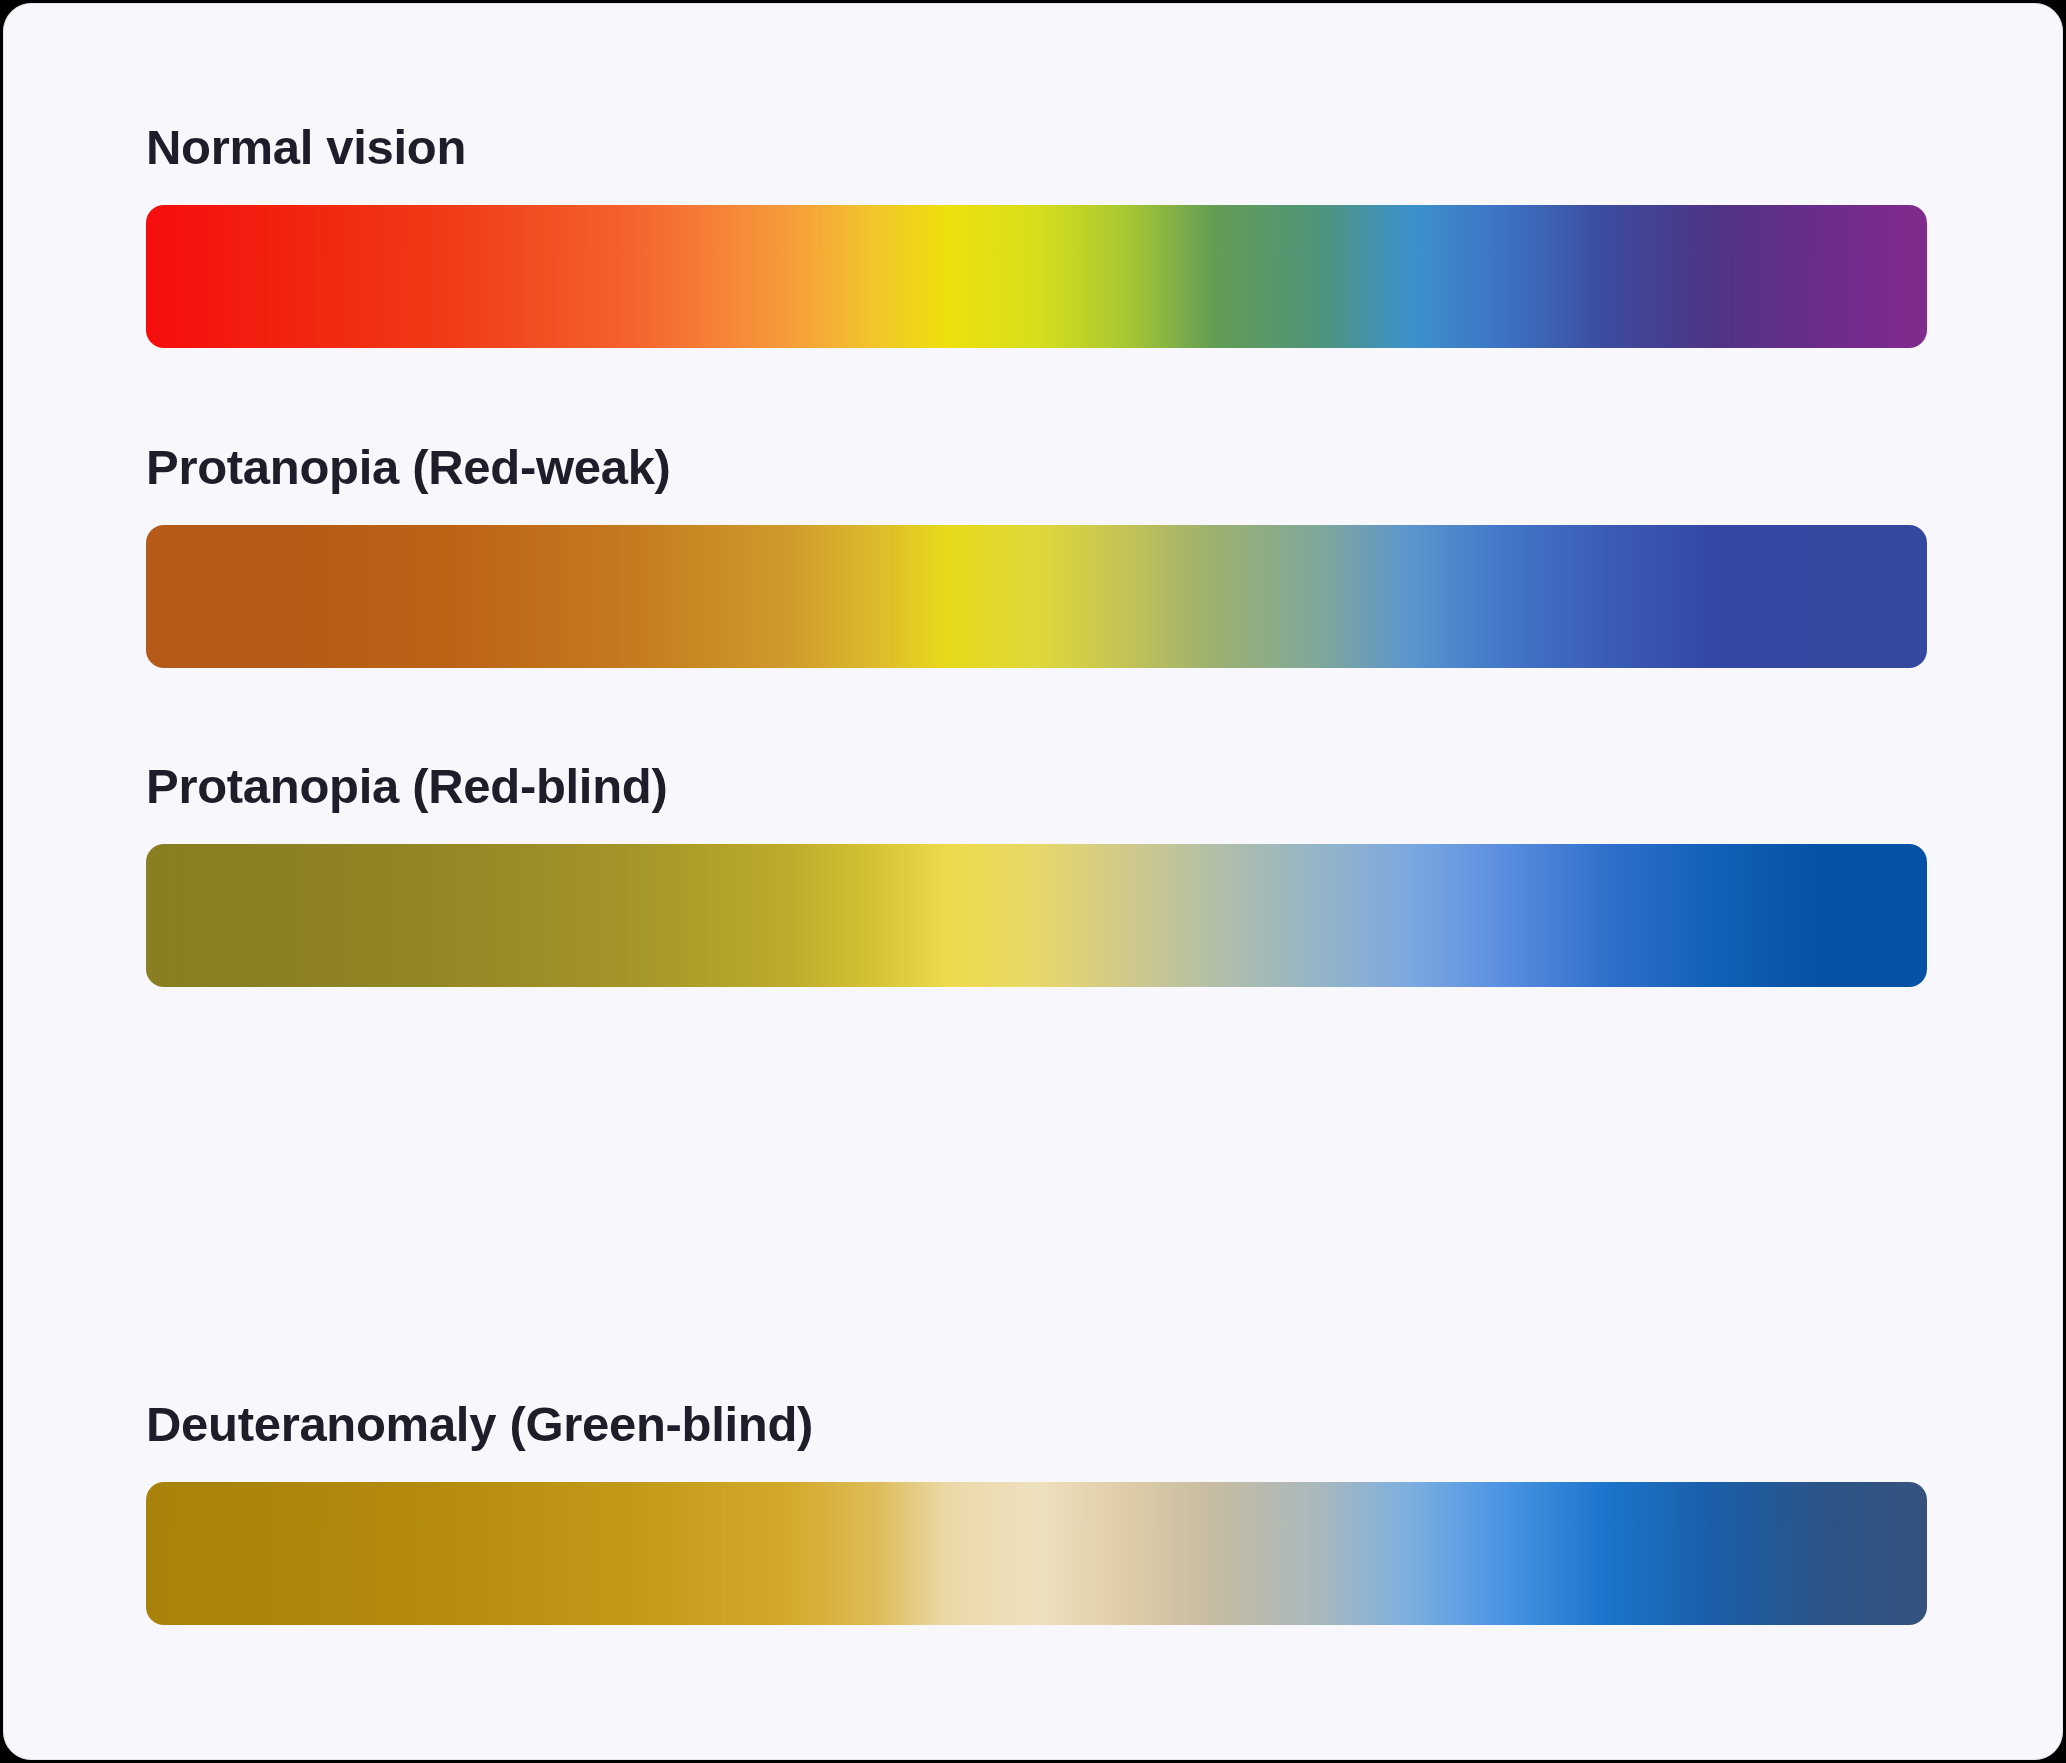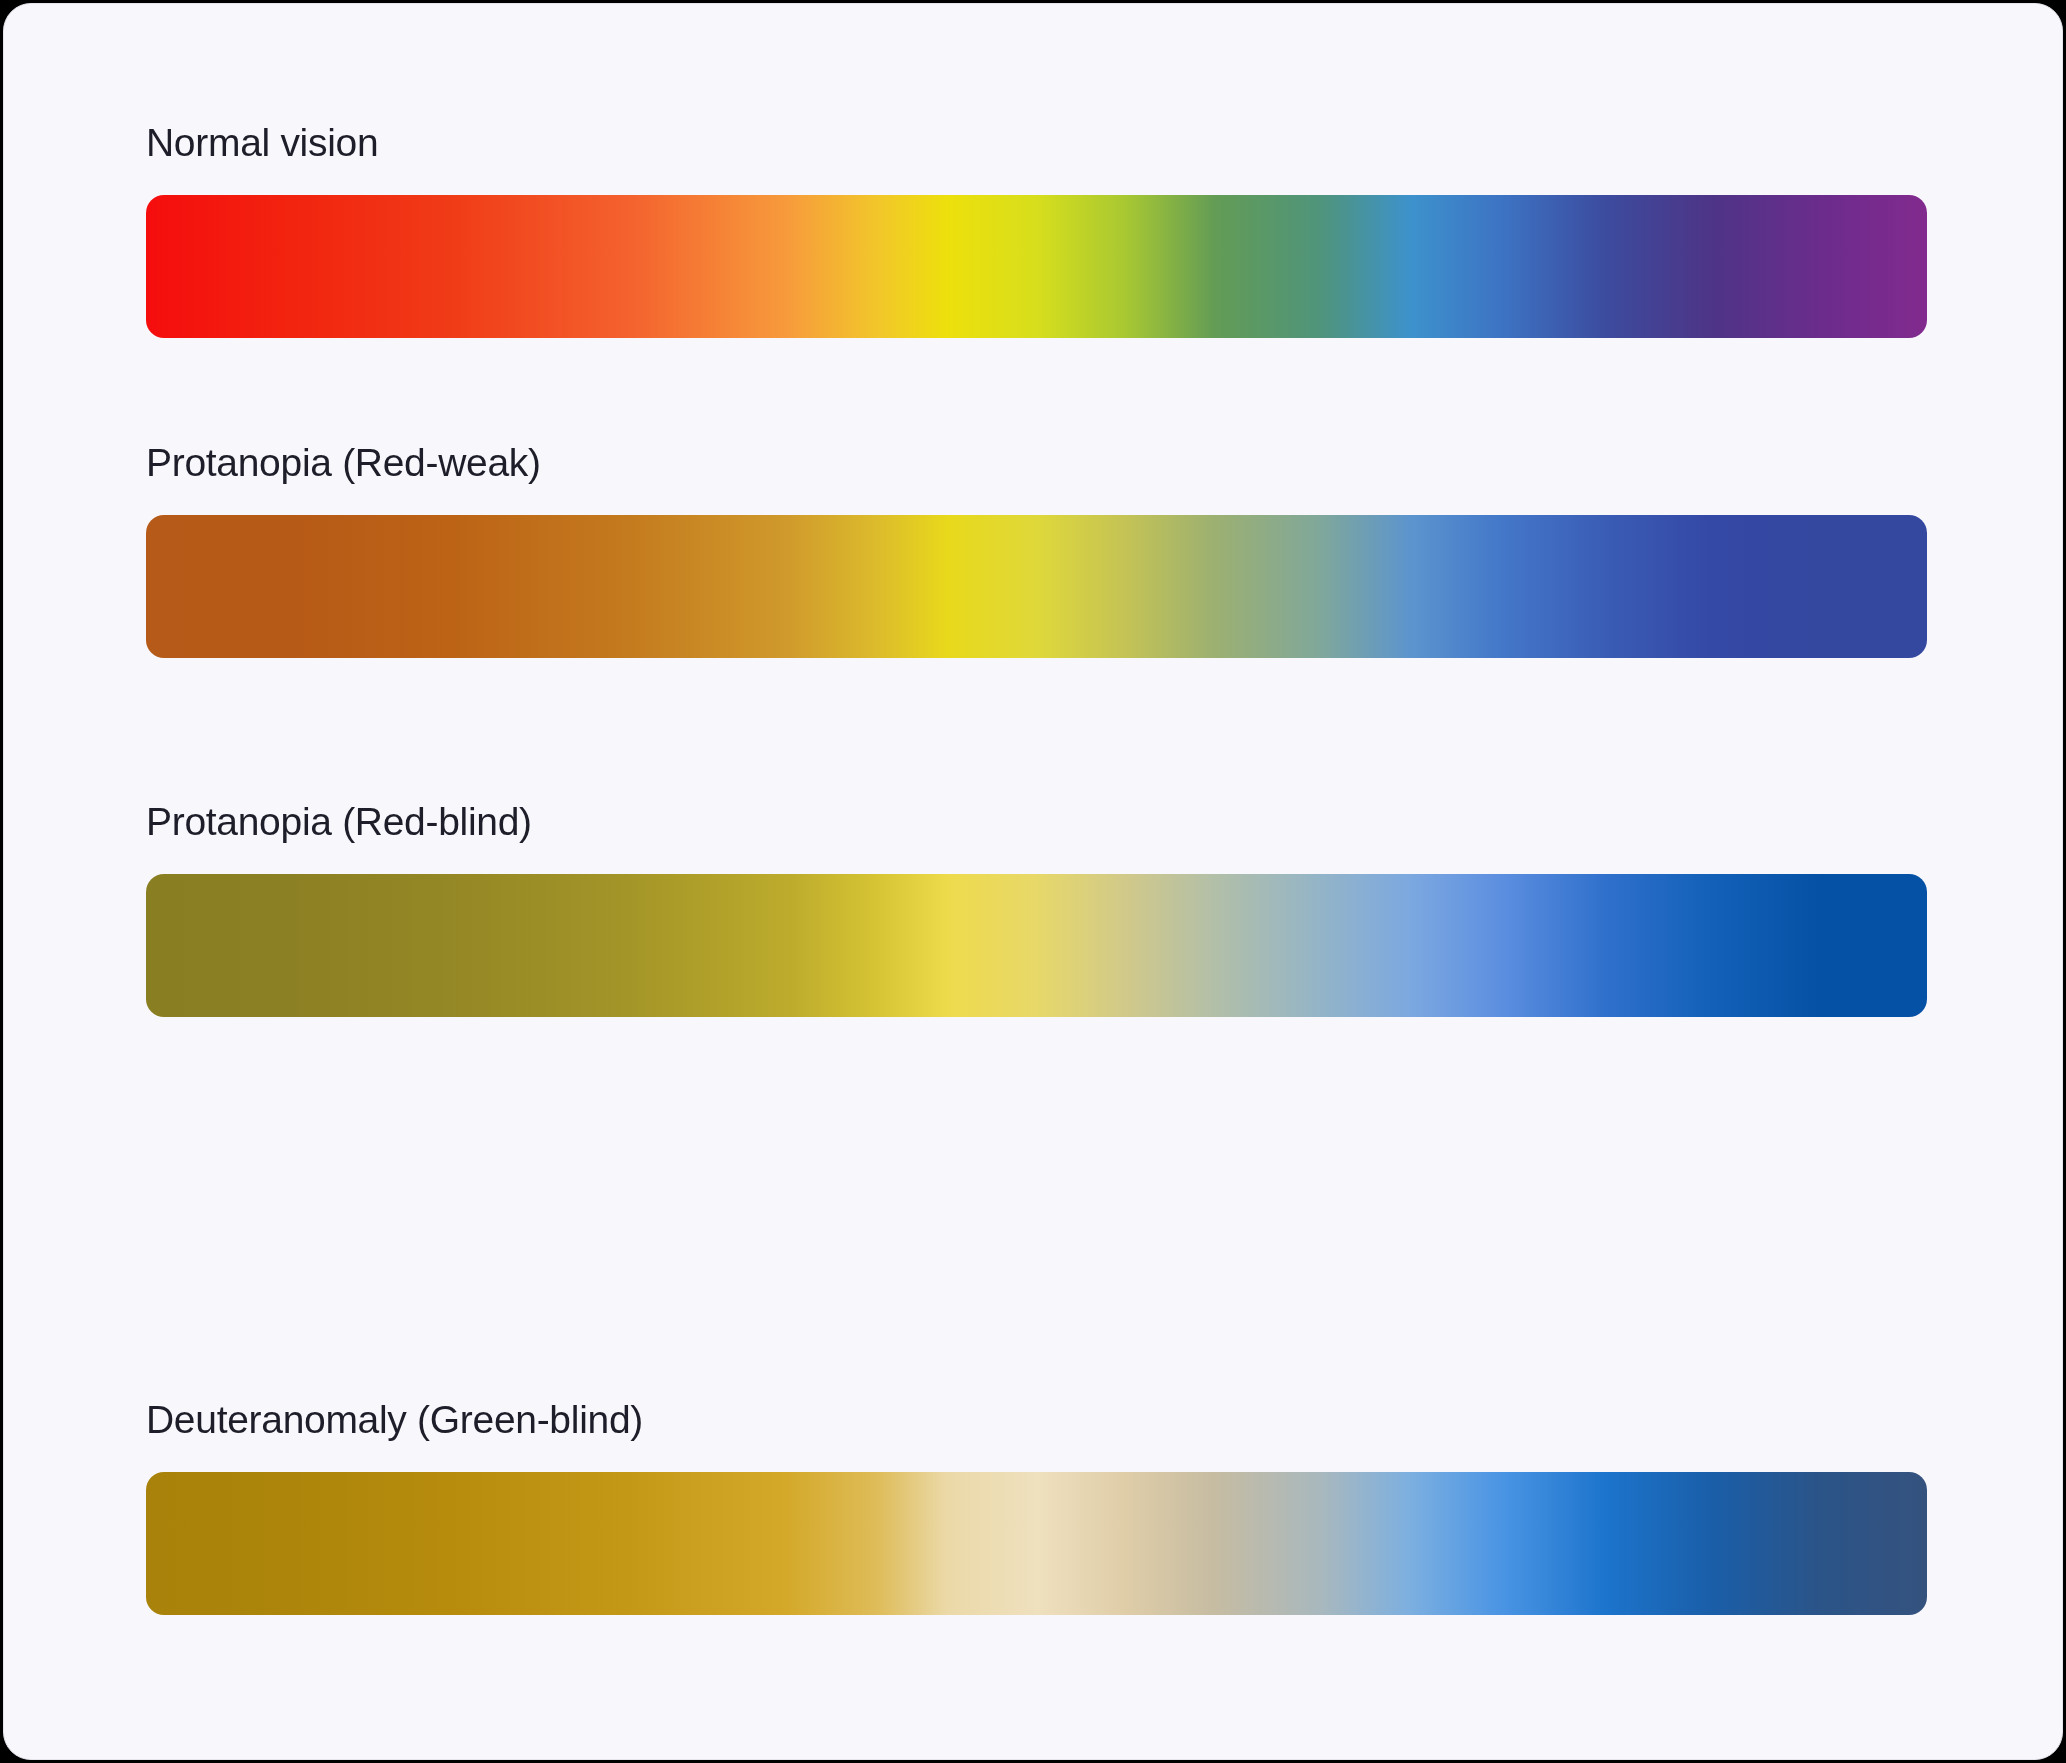--- a/index.html
+++ b/index.html
@@ -35,39 +35,39 @@
     bottom: 0;
   }
 
   .sim-row {
     position: absolute;
     left: 0;
     width: 1781px;
   }
 
   .sim-label {
-    font-size: 39px;
-    font-weight: 400;
+    font-size: 49px;
+    font-weight: 700;
     color: #1E1E2A;
     letter-spacing: -0.3px;
     line-height: 1;
     margin: 0 0 33px 0;
     white-space: nowrap;
   }
 
   .sim-bar {
     width: 1781px;
     height: 143px;
     border-radius: 18px;
   }
 
   
   .row-0 { top: 119px; }
   .row-1 { top: 439px; }
-  .row-2 { top: 758px; margin-top: 40px; }
+  .row-2 { top: 758px; }
   .row-3 { top: 1077px; }
   .row-4 { top: 1396px; }
 
   
   .grad-normal {
     background: linear-gradient(to right,
       #F50D0D 0%,
       #F2230F 8%,
       #F03B17 17%,
       #F4612E 27%,

